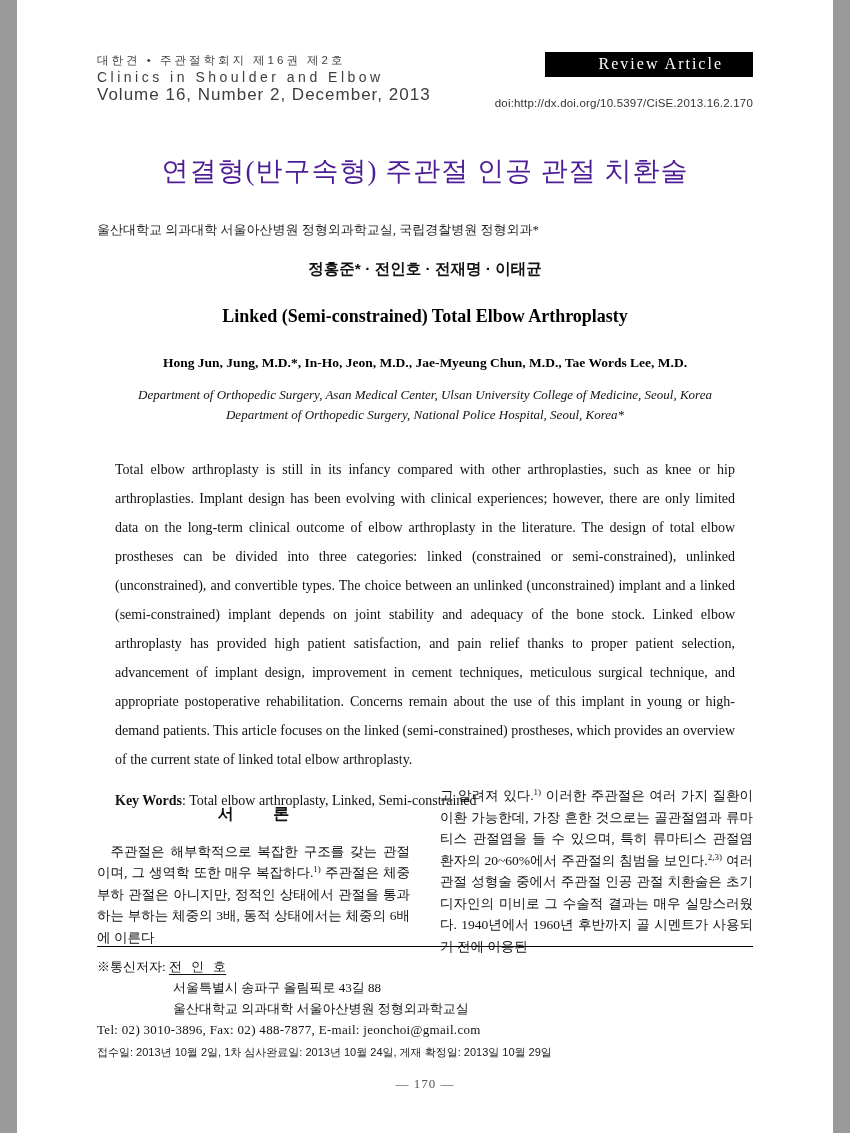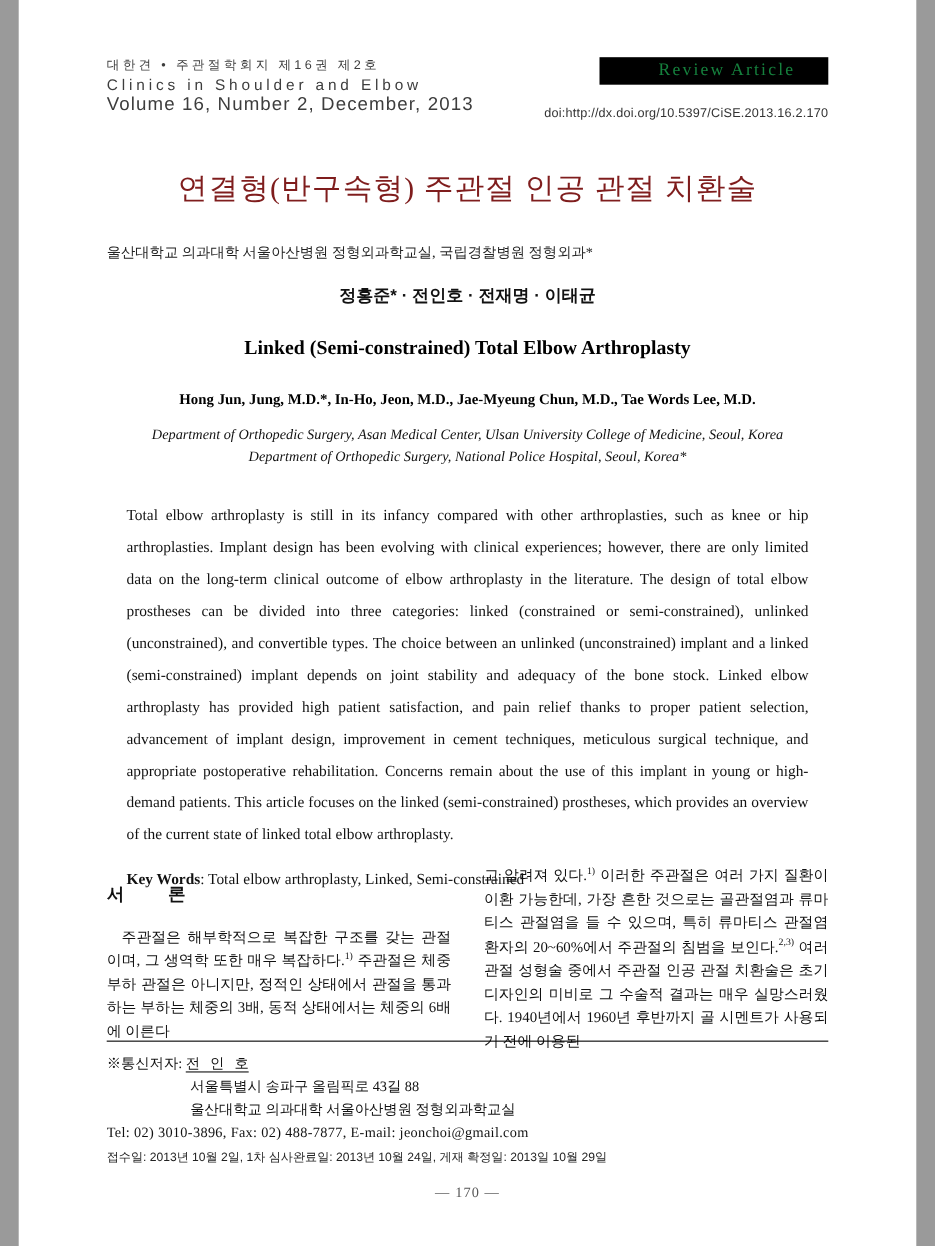--- a/index.html
+++ b/index.html
@@ -15,47 +15,47 @@
     padding:52px 80px 0 80px;
   }
   
   .masthead{display:flex;justify-content:space-between;align-items:flex-start;}
   .journal-block{font-family:"Liberation Sans","DejaVu Sans",sans-serif;color:#3d3d3d;}
   .journal-line1{font-size:11.5px;letter-spacing:3px;line-height:17px;}
   .journal-line2{font-size:14px;letter-spacing:3.5px;line-height:17px;}
   .journal-line3{font-size:17px;letter-spacing:1px;line-height:17px;}
   .badge-block{text-align:right;}
   .badge{
-    display:inline-block;background:#000;color:#15803d;
+    display:inline-block;background:#000;color:#ffffff;
     font-family:"Liberation Serif","DejaVu Serif",serif;
     font-size:16px;letter-spacing:2px;
     padding:3px 30px 4px 54px;min-width:120px;text-align:center;
   }
   .doi{font-family:"Liberation Sans","DejaVu Sans",sans-serif;font-size:11.5px;color:#333;margin-top:20px;letter-spacing:.2px;}
   
-  .title-ko{margin-top:44px;text-align:center;font-size:27px;letter-spacing:1px;color:#7f1d1d;}
+  .title-ko{margin-top:44px;text-align:center;font-size:27px;letter-spacing:1px;color:#4c1d95;}
   .affil-ko{margin-top:32px;font-size:13px;color:#222;}
   .authors-ko{margin-top:20px;text-align:center;font-size:15.5px;font-weight:bold;
     font-family:"Liberation Sans","DejaVu Sans",sans-serif;color:#111;}
   .title-en{margin-top:26px;text-align:center;font-size:18px;font-weight:bold;color:#000;}
   .authors-en{margin-top:28px;text-align:center;font-size:13.5px;font-weight:bold;color:#000;}
   .affil-en{margin-top:14px;text-align:center;font-style:italic;font-size:13px;line-height:20px;color:#111;}
   .u{text-underline-offset:3px;}
   
   .abstract{margin-top:30px;padding:0 18px;font-size:14px;line-height:29px;text-align:justify;color:#111;}
   .keywords{margin-top:12px;padding:0 18px;font-size:14px;line-height:29px;color:#111;}
   .kw-label{font-weight:bold;}
   
   .body-columns{
     position:absolute;left:80px;right:80px;top:785px;
     display:flex;gap:30px;
   }
   .col{width:330px;font-size:13.5px;line-height:21.5px;text-align:justify;color:#111;}
   .section-heading{
-    margin-top:18px;margin-bottom:16px;text-align:left;
+    margin-top:18px;margin-bottom:16px;text-align:center;
     font-size:16px;font-weight:bold;word-spacing:2.2em;color:#111;
     font-family:"Liberation Sans","DejaVu Sans",sans-serif;
   }
   .para{text-indent:1em;}
   sup{font-size:9px;line-height:0;}
   
   .footnote{
     position:absolute;left:80px;right:80px;top:946px;
     border-top:1.4px solid #000;
     padding-top:9px;

